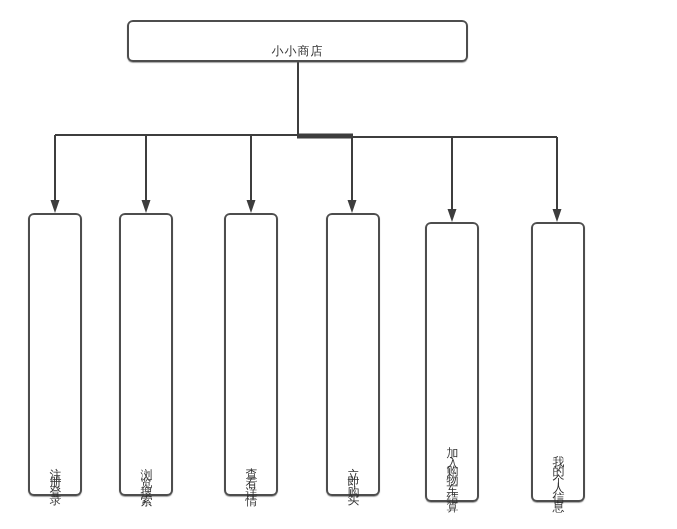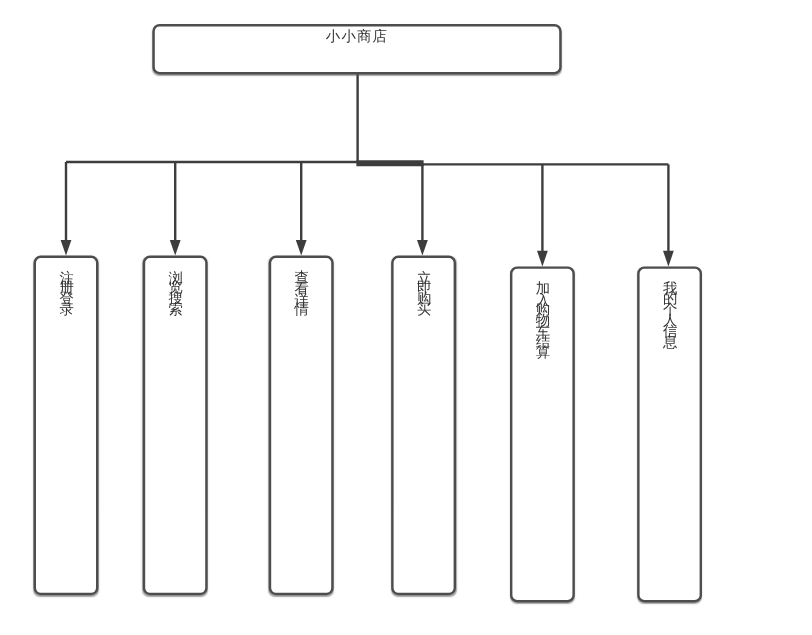--- a/index.html
+++ b/index.html
@@ -24,21 +24,21 @@
     pointer-events: none;
   }
   .node {
     position: absolute;
     box-sizing: border-box;
     background: #ffffff;
     border: 2px solid #4d4d4d;
     border-radius: 6px;
     box-shadow: 0 1px 1px rgba(90,90,90,0.55);
     display: flex;
-    align-items: flex-start;
+    align-items: flex-end;
     justify-content: center;
   }
   .node-root {
     left: 127px;
     top: 20px;
     width: 341px;
     height: 42px;
   }
   .root-label {
     font-size: 12px;

